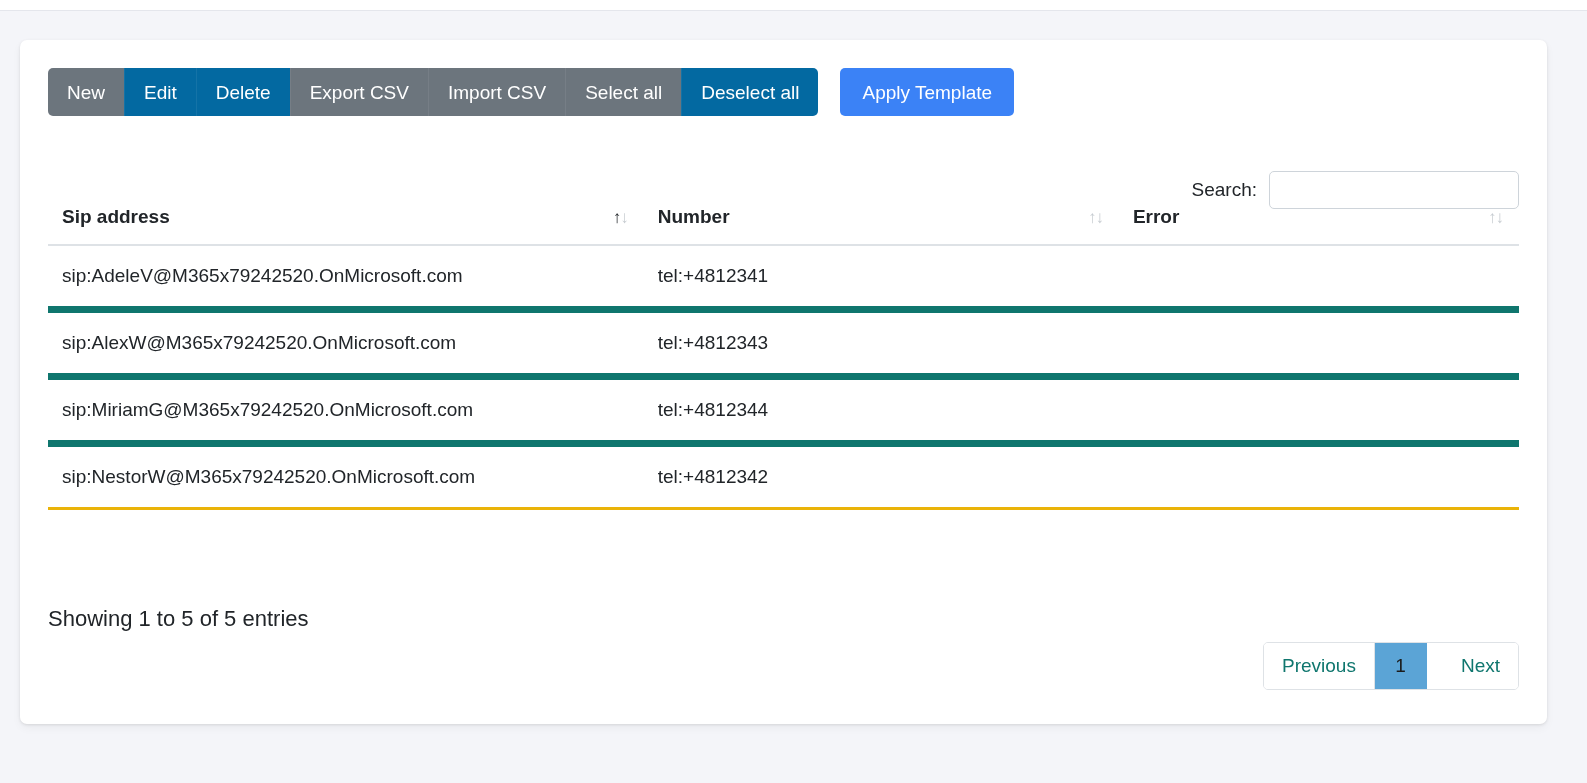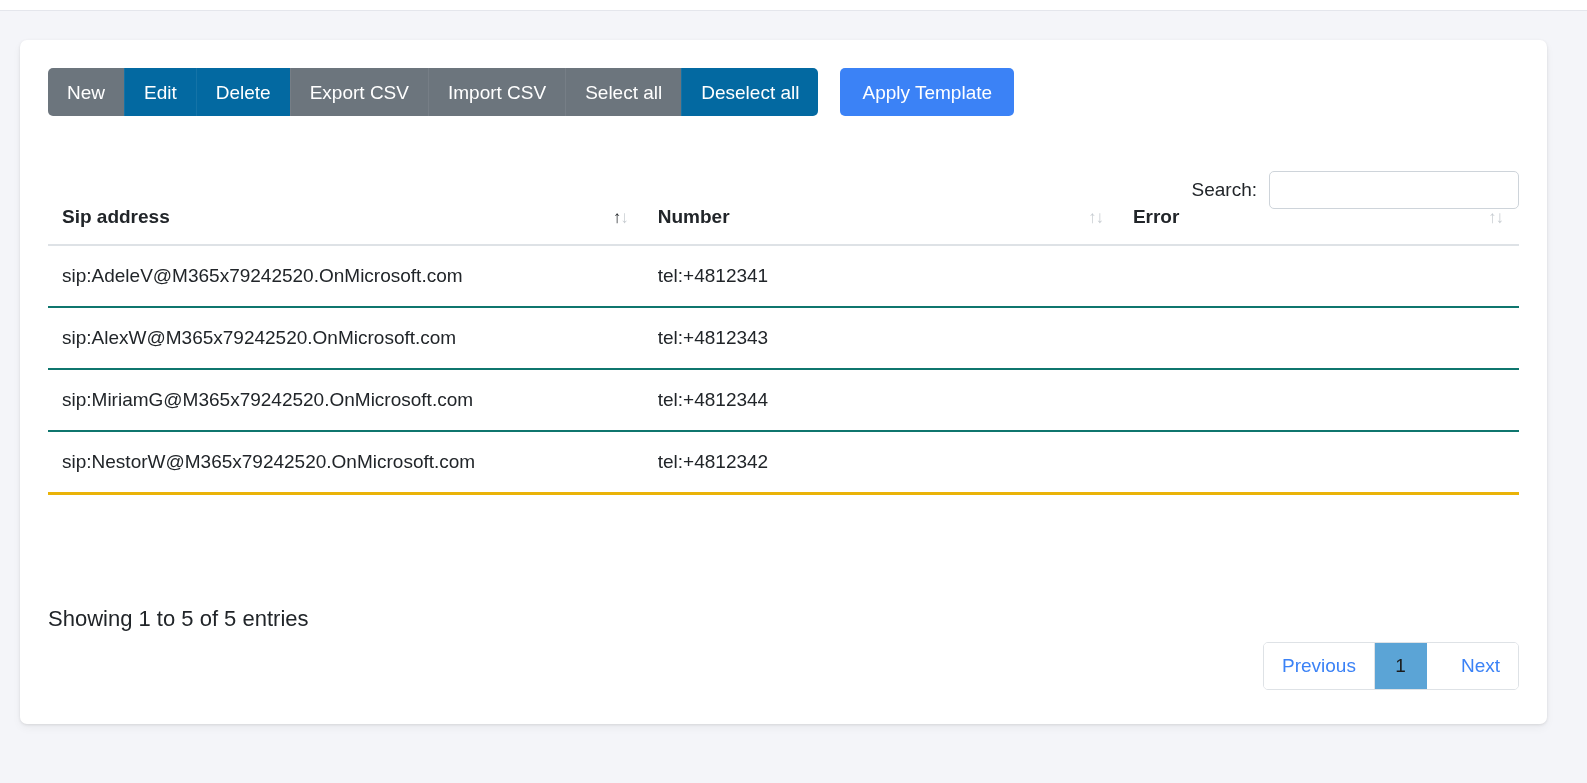--- a/index.html
+++ b/index.html
@@ -148,21 +148,21 @@
     white-space: nowrap;
   }
   .arrow-up, .arrow-down { display: inline-block; }
   .arrow-active { color: #212529; }
   .arrow-muted { color: #c7ccd1; }
 
   tbody td {
     font-size: 19px;
     color: #212529;
     padding: 19px 0 19px 14px;
-    border-bottom: 2px solid #0f766e;
+    border-bottom: 7px solid #0f766e;
     overflow: hidden;
     text-overflow: ellipsis;
     white-space: nowrap;
   }
   tbody tr:last-child td { border-bottom: 3px solid #eab308; }
 
   .col-sip { width: 40.5%; }
   .col-num { width: 32.3%; }
   .col-err { width: 27.2%; }
 
@@ -191,21 +191,21 @@
     overflow: hidden;
     background: #fff;
   }
   .page-link {
     font-size: 19px;
     padding: 0 18px;
     height: 46px;
     display: inline-flex;
     align-items: center;
     justify-content: center;
-    color: #3b82f6;
+    color: #0f766e;
     background: #fff;
     cursor: pointer;
     border-right: 1px solid #dee2e6;
     user-select: none;
   }
   .page-link:last-child { border-right: none; margin-left: 16px; }
   .page-link.active {
     background: #5ba4d6;
     color: #1b1b1b;
     border-right: 1px solid #5ba4d6;

